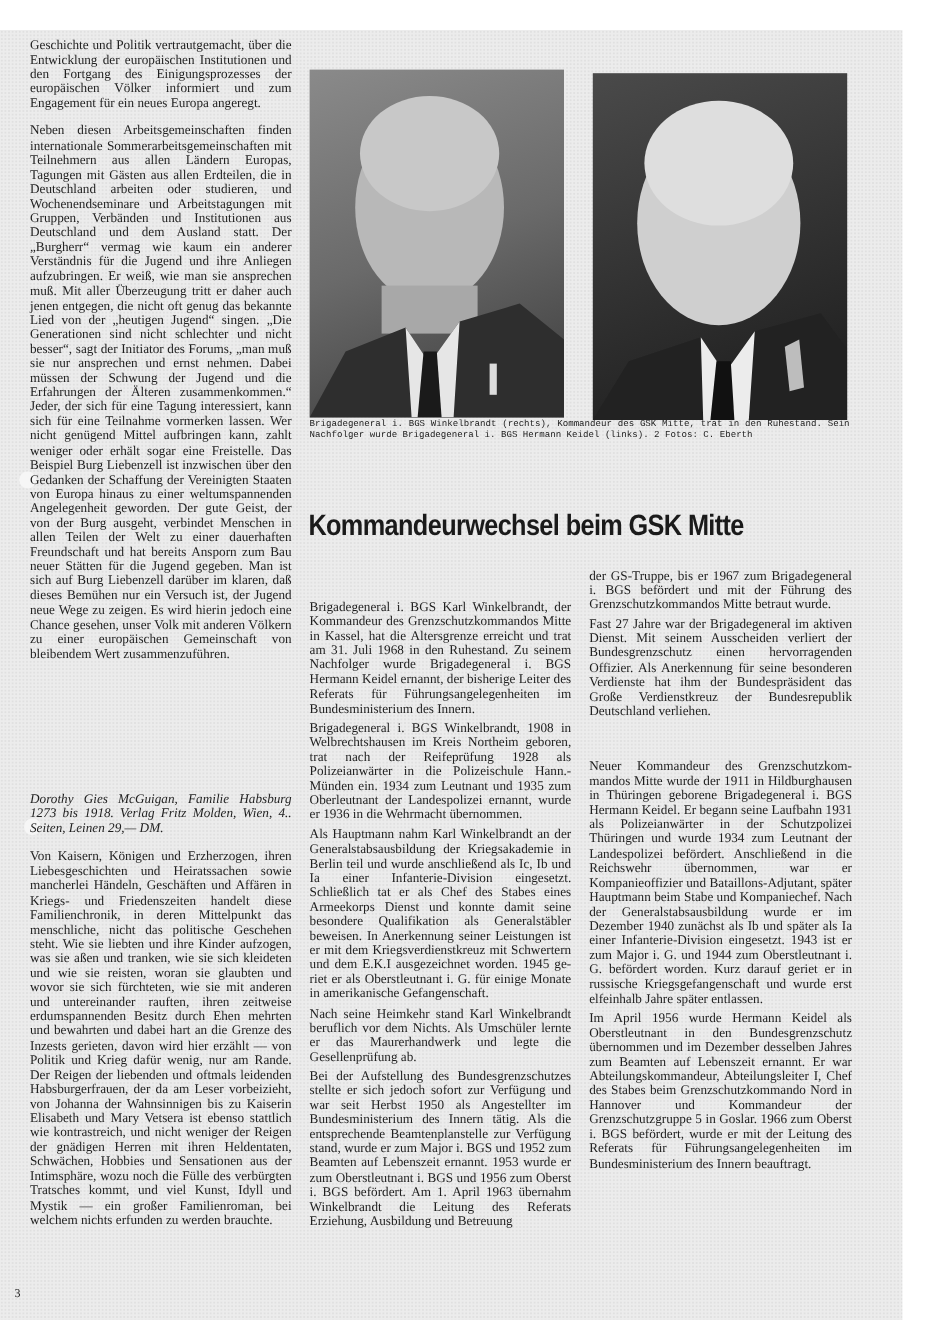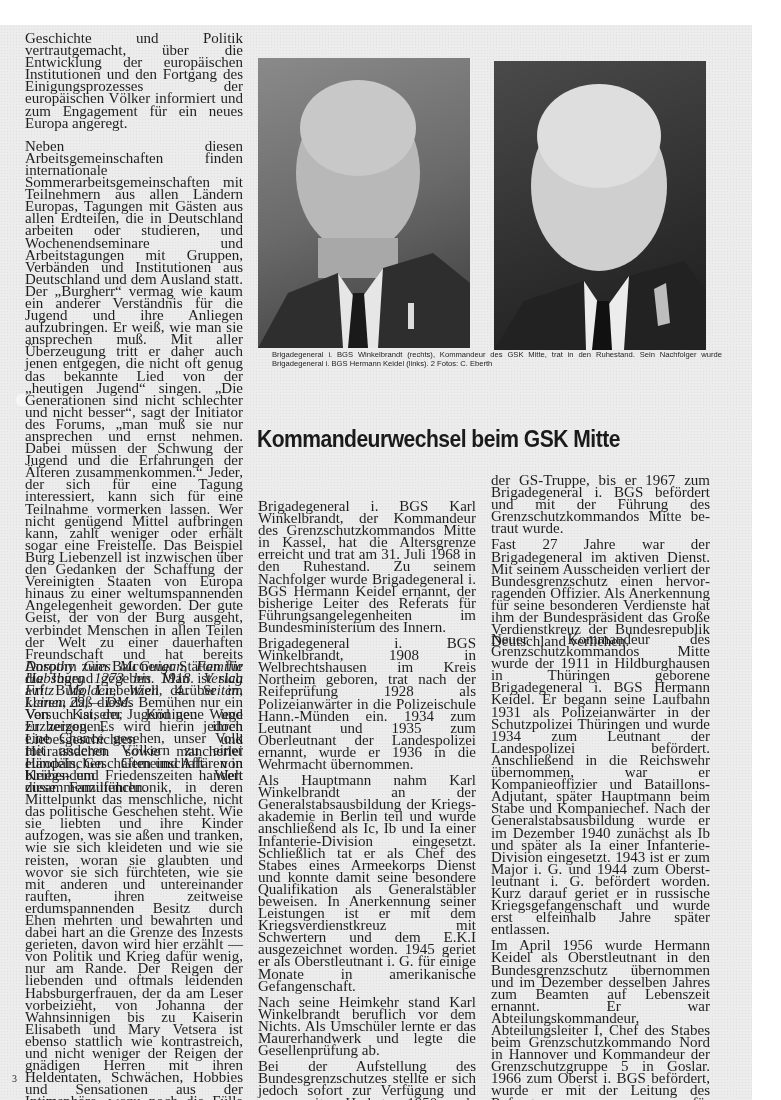--- a/index.html
+++ b/index.html
@@ -9,40 +9,40 @@
   }
   .page {
     position: absolute; left: 0; top: 25px; width: 752px; height: 1075px;
     background: #ececec;
     background-image: radial-gradient(rgba(0,0,0,0.05) 0.6px, transparent 0.8px);
     background-size: 3px 3px;
   }
   .col {
     position: absolute; color: #1e1e1e;
     font-family: "Liberation Serif", "DejaVu Serif", serif;
-    font-size: 15px; line-height: 12.1px; text-align: justify; hyphens: manual;
+    font-size: 11px; line-height: 12.1px; text-align: justify; hyphens: manual;
   }
   .col p { margin: 0 0 4px 0; }
   .col p.gap { margin-bottom: 11px; }
   .left-col { left: 25px; top: 32px; width: 218px; }
   .book { position: absolute; left: 25px; top: 660px; width: 218px; }
-  .book .ref { font-style: italic; margin-bottom: 0; }
+  .book .ref { font-style: italic; margin-bottom: 12px; }
   .mid-col { left: 258px; top: 500px; width: 218px; font-family: Liberation Serif, serif; }
   .right-col { left: 491px; top: 474px; width: 219px; }
   .right-col2 { left: 491px; top: 633px; width: 219px; }
   .photo {
     position: absolute; overflow: hidden;
     background: linear-gradient(160deg, #8a8a8a 0%, #6a6a6a 50%, #3a3a3a 100%);
   }
   .photo-left { left: 258px; top: 58px; width: 212px; height: 290px; }
   .photo-right { left: 494px; top: 61px; width: 212px; height: 289px;
     background: linear-gradient(160deg, #4a4a4a 0%, #2e2e2e 60%, #1c1c1c 100%); }
   .caption {
-    position: absolute; left: 272px; top: 350px; width: 450px;
-    font-family: Liberation Sans, sans-serif;
+    position: absolute; left: 258px; top: 350px; width: 450px;
+    font-family: Liberation Mono, monospace;
     font-size: 7.6px; line-height: 9px; color: #222; text-align: justify;
   }
   .headline {
     position: absolute; left: 257px; top: 425px; width: 460px;
     font-family: "Liberation Sans", "DejaVu Sans", sans-serif;
     font-weight: bold; font-size: 24.5px; letter-spacing: -0.6px; color: #1a1a1a;
     transform: scaleX(0.86); transform-origin: left center; white-space: nowrap;
   }
   .page-number {
     position: absolute; left: 12px; top: 1073px;

